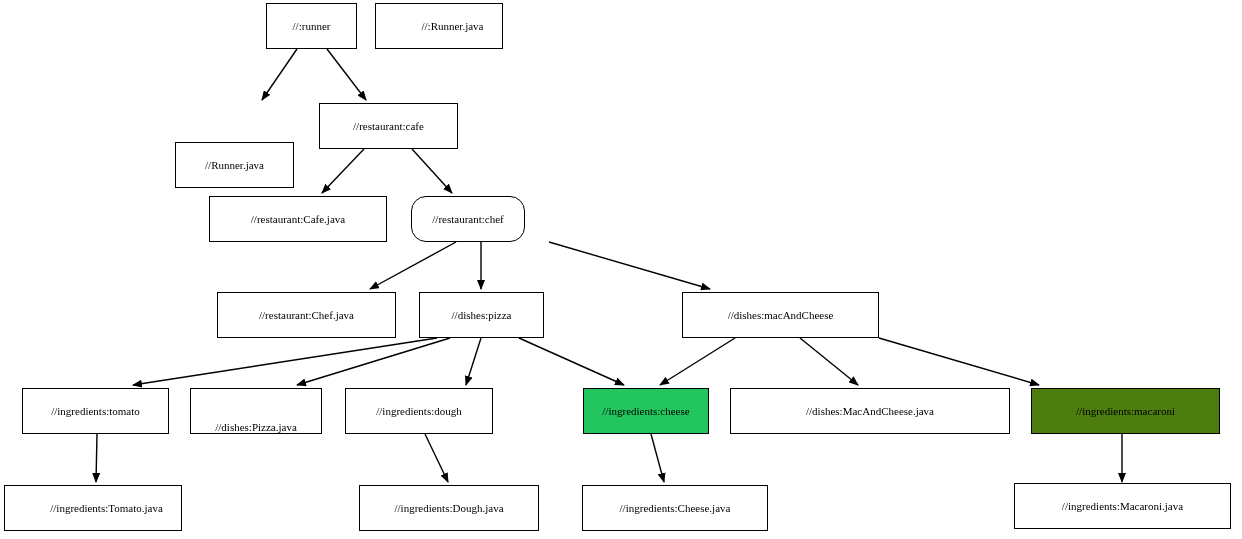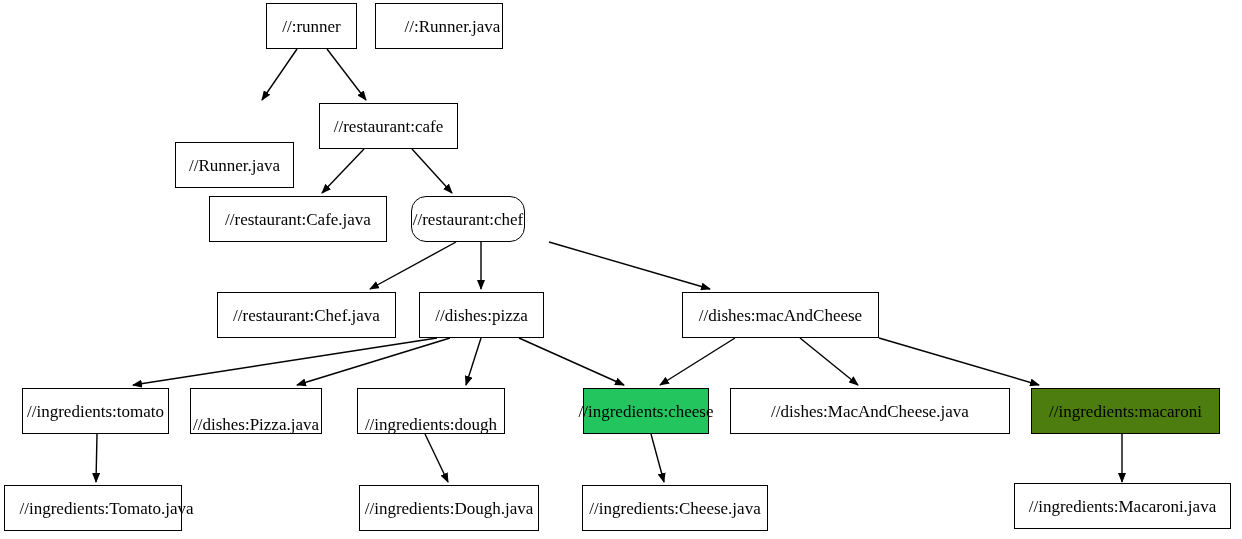--- a/index.html
+++ b/index.html
@@ -29,21 +29,21 @@
     box-sizing: border-box;
     border: 1px solid #000000;
     background: #ffffff;
     display: flex;
     align-items: center;
     justify-content: center;
     white-space: nowrap;
   }
   .node-label {
     font-family: "Liberation Serif", "DejaVu Serif", serif;
-    font-size: 17px;
+    font-size: 11px;
     color: #000000;
     line-height: 1;
     letter-spacing: 0px;
   }
 </style>
 </head>
 <body>
 
 <div id="canvas">
 
@@ -102,21 +102,21 @@
       </div>
       <div class="node" style="left: 682px; top: 292px; width: 197px; height: 46px; border-color: rgb(0, 0, 0); background: rgb(255, 255, 255);">
         <span class="node-label" style="color: rgb(0, 0, 0);">//dishes:macAndCheese</span>
       </div>
       <div class="node" style="left: 22px; top: 388px; width: 147px; height: 46px; border-color: rgb(0, 0, 0); background: rgb(255, 255, 255);">
         <span class="node-label" style="color: rgb(0, 0, 0);">//ingredients:tomato</span>
       </div>
       <div class="node" style="left: 190px; top: 388px; width: 132px; height: 46px; border-color: rgb(0, 0, 0); background: rgb(255, 255, 255); align-items: flex-end;">
         <span class="node-label" style="color: rgb(0, 0, 0);">//dishes:Pizza.java</span>
       </div>
-      <div class="node" style="left: 357px; top: 388px; width: 148px; height: 46px; border-color: rgb(0, 0, 0); background: rgb(255, 255, 255); align-items: flex-end;">
+      <div class="node" style="left: 345px; top: 388px; width: 148px; height: 46px; border-color: rgb(0, 0, 0); background: rgb(255, 255, 255);">
         <span class="node-label" style="color: rgb(0, 0, 0);">//ingredients:dough</span>
       </div>
       <div class="node" style="left: 583px; top: 388px; width: 126px; height: 46px; border-color: rgb(0, 0, 0); background: #22c55e;">
         <span class="node-label" style="color: rgb(0, 0, 0);">//ingredients:cheese</span>
       </div>
       <div class="node" style="left: 730px; top: 388px; width: 280px; height: 46px; border-color: rgb(0, 0, 0); background: rgb(255, 255, 255);">
         <span class="node-label" style="color: rgb(0, 0, 0);">//dishes:MacAndCheese.java</span>
       </div>
       <div class="node" style="left: 1031px; top: 388px; width: 189px; height: 46px; border-color: rgb(0, 0, 0); background: #4d7c0f;">
         <span class="node-label" style="color: rgb(0, 0, 0);">//ingredients:macaroni</span>

